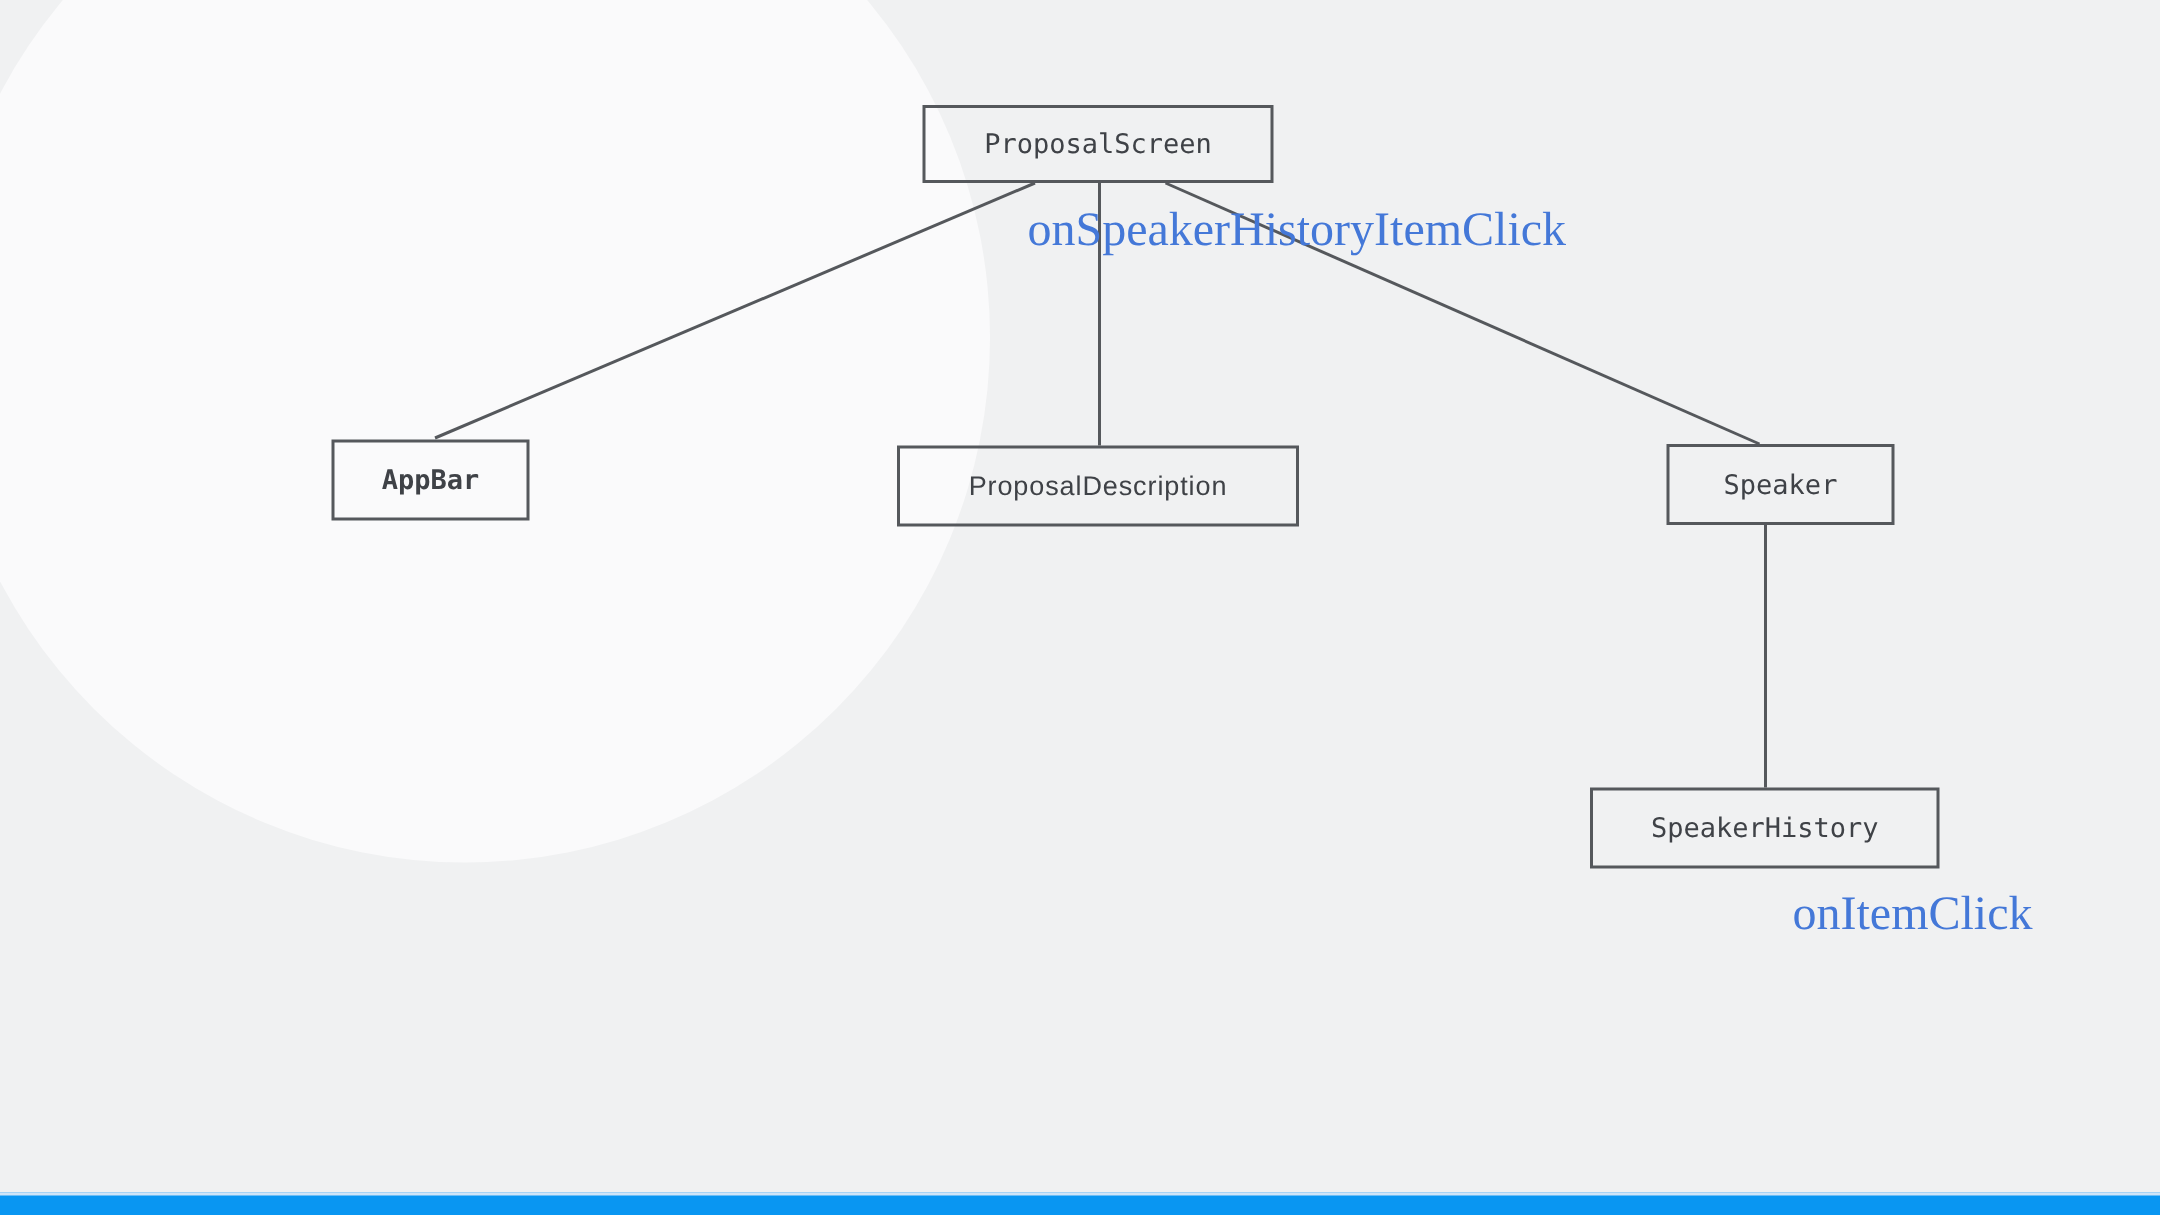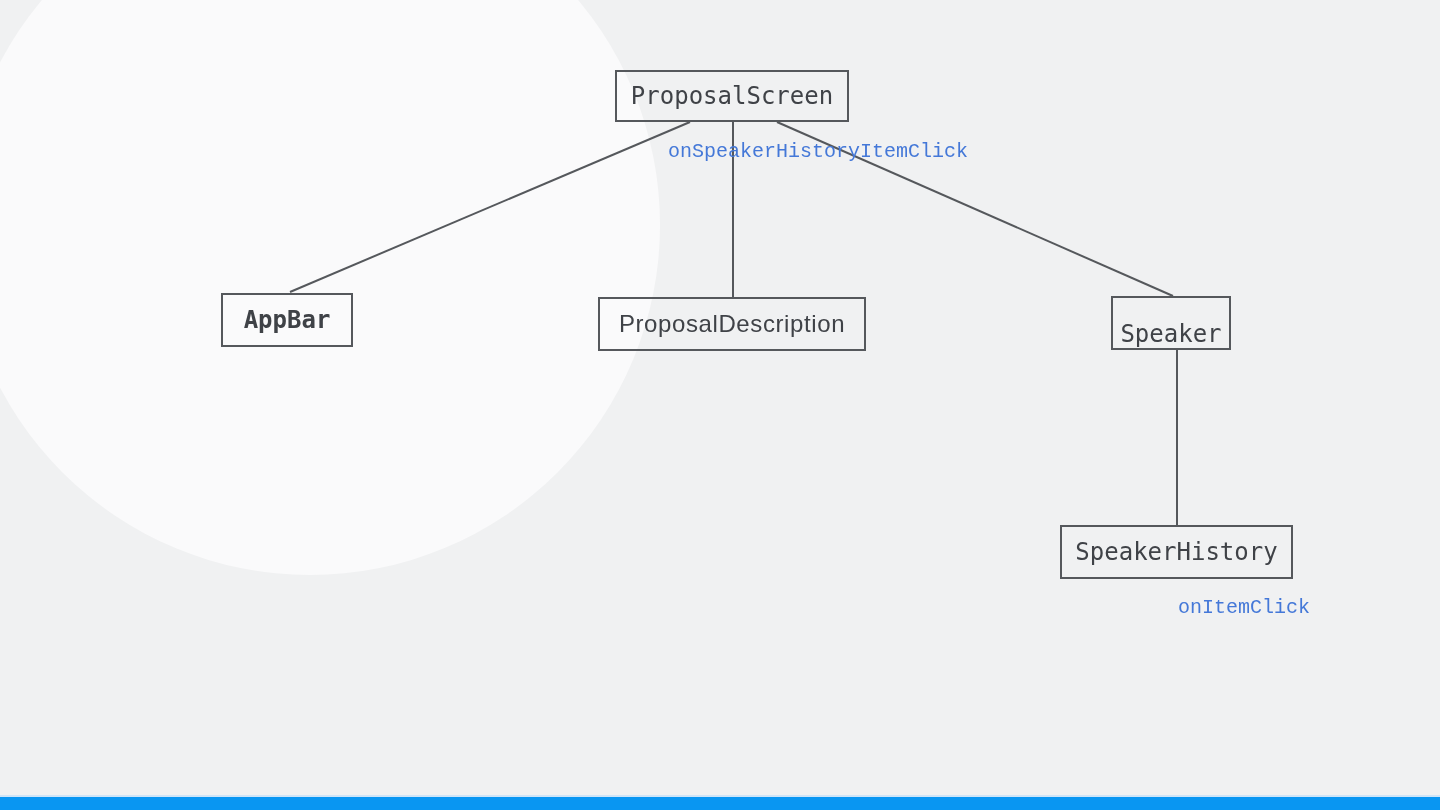--- a/index.html
+++ b/index.html
@@ -47,43 +47,44 @@
   
   .node {
     position: absolute;
     box-sizing: border-box;
     border: 2px solid var(--line, #55585c);
     background: transparent;
     display: flex;
     align-items: center;
     justify-content: center;
     color: var(--ink, #3f4247);
-    font-size: 24px;
+    font-size: 18px;
     white-space: nowrap;
   }
   .node.mono {
     font-family: "DejaVu Sans Mono", "Liberation Mono", monospace;
   }
   .node.sans {
     font-family: Liberation Sans, sans-serif;
     letter-spacing: 0.6px;
   }
   #node-proposal-screen      { left: 615px;  top: 70px;  width: 234px; height: 52px; }
   #node-app-bar              { left: 221px;  top: 293px; width: 132px; height: 54px; font-weight: bold; }
   #node-proposal-description { left: 598px;  top: 297px; width: 268px; height: 54px; }
-  #node-speaker              { left: 1111px; top: 296px; width: 120px; height: 54px; align-items: flex-end; }
+  #node-speaker              { left: 1111px; top: 296px; width: 152px; height: 54px; }
   #node-speaker-history      { left: 1060px; top: 525px; width: 233px; height: 54px; }
   
   .callback {
     position: absolute;
     color: var(--accent, #4478d8);
-    font-size: 20px;
+    font-size: 32px;
     line-height: 26px;
     white-space: nowrap;
-    font-family: Liberation Mono, monospace;
+    font-family: Liberation Serif, serif;
+    margin-left: 17px;
   }
   #callback-top    { left: 668px;  top: 139px; }
   #callback-bottom { left: 1178px; top: 595px; }
   
   .bottom-bar {
     position: absolute;
     left: 0;
     right: 0;
     bottom: 0;
     height: 13px;

